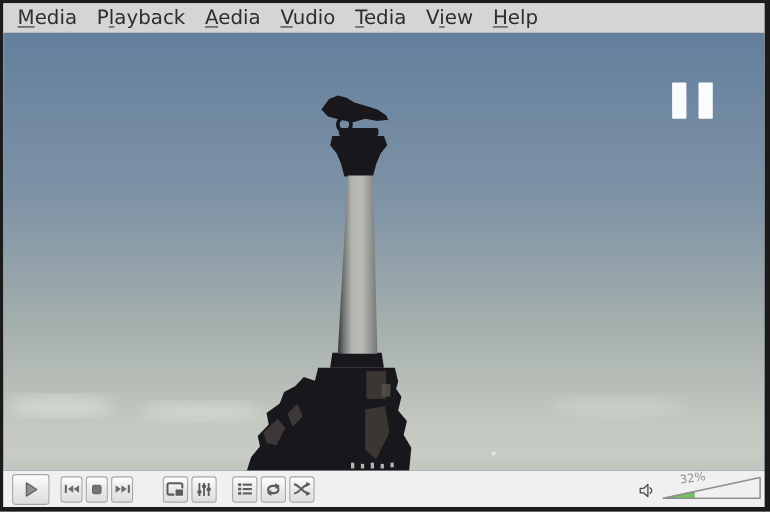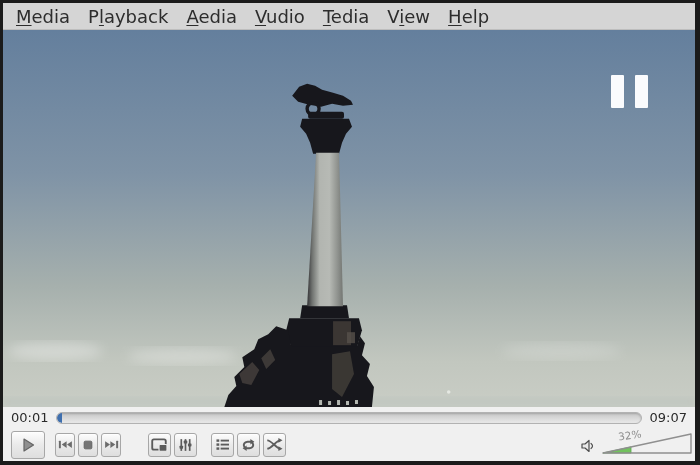--- a/index.html
+++ b/index.html
@@ -162,27 +162,20 @@
       </g>
       <circle cx="447" cy="363" r="1.8" fill="#e8ebe6" opacity="0.9"></circle>
     </svg>
 
     <div class="pause-overlay">
       <span class="bar"></span>
       <span class="bar"></span>
     </div>
   </div>
 
-  <div class="seekrow">
-    <span class="time">00:01</span>
-    <div class="track">
-      <div class="progress" style="width: 0.8%; background: rgb(63, 111, 174);"></div>
-    </div>
-    <span class="time">09:07</span>
-  </div>
 
   <div class="btnrow">
 
     <button class="btn big">
       <svg width="18" height="18" viewBox="0 0 18 18">
         <path d="M5 3 L14.5 9 L5 15 Z" fill="#8f8f8f" stroke="#646464" stroke-width="1.2" stroke-linejoin="round"></path>
       </svg>
     </button>
 
     <div class="grp g1">

